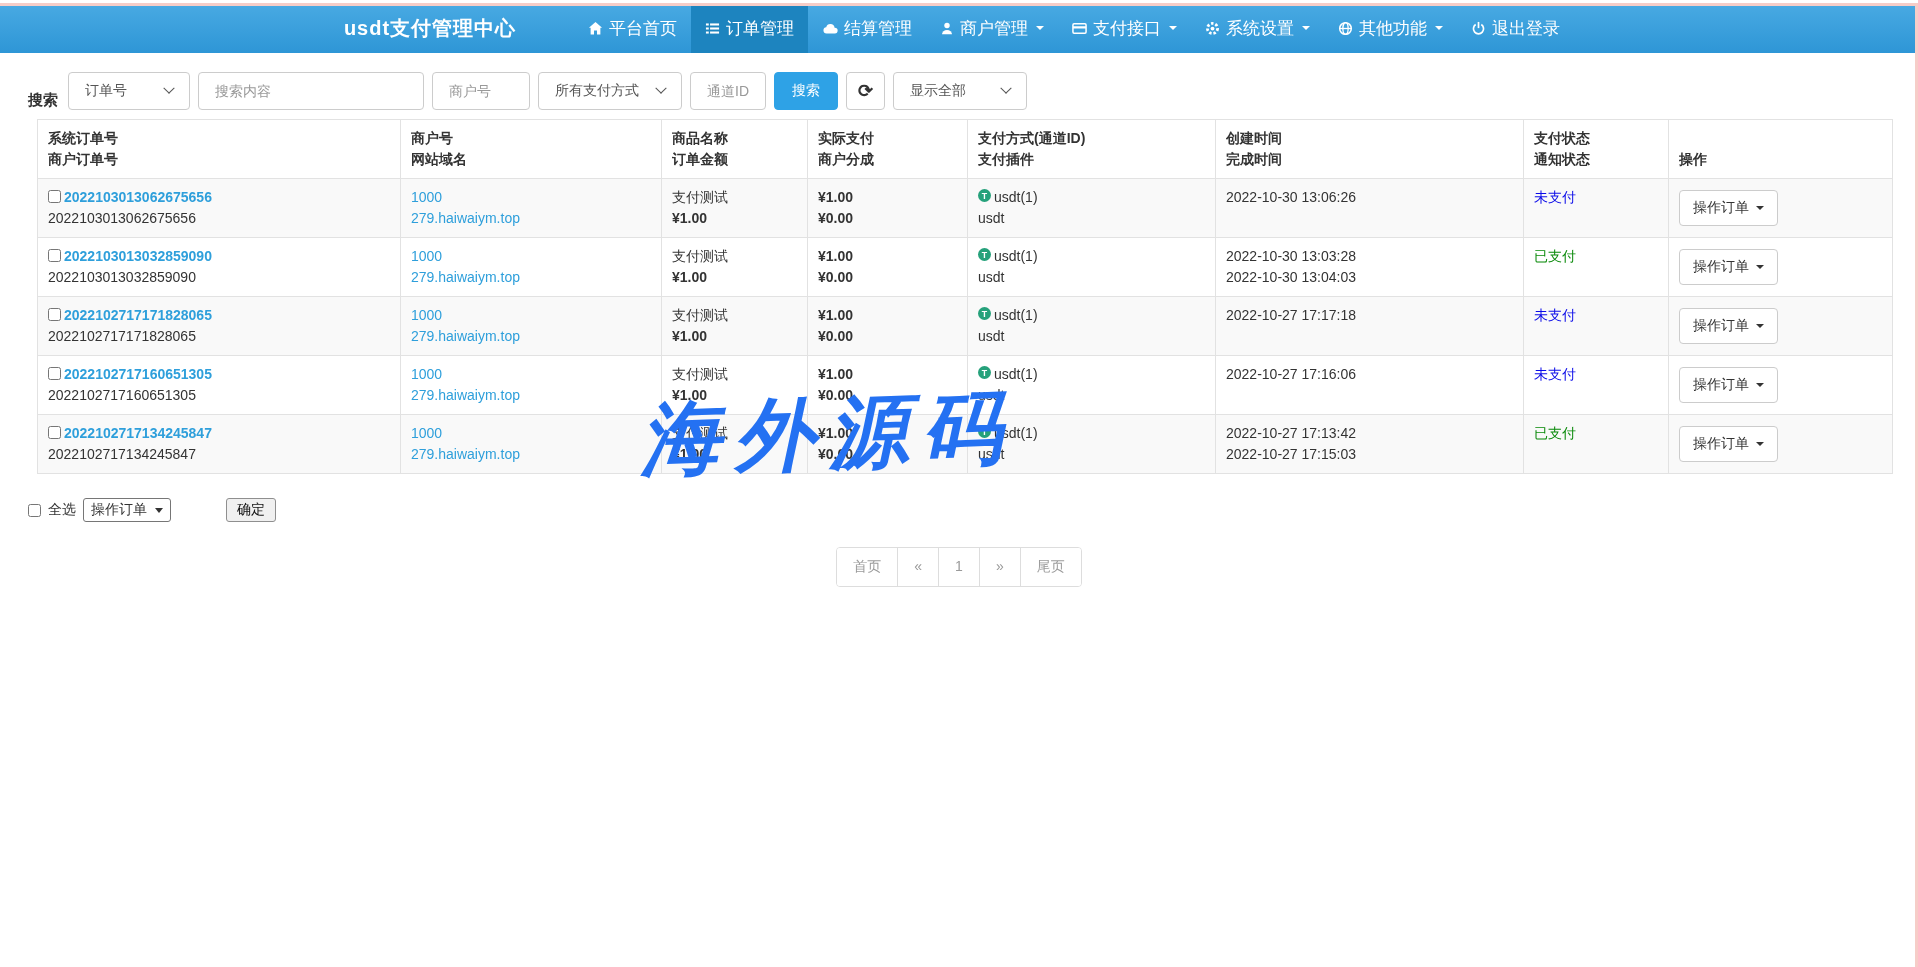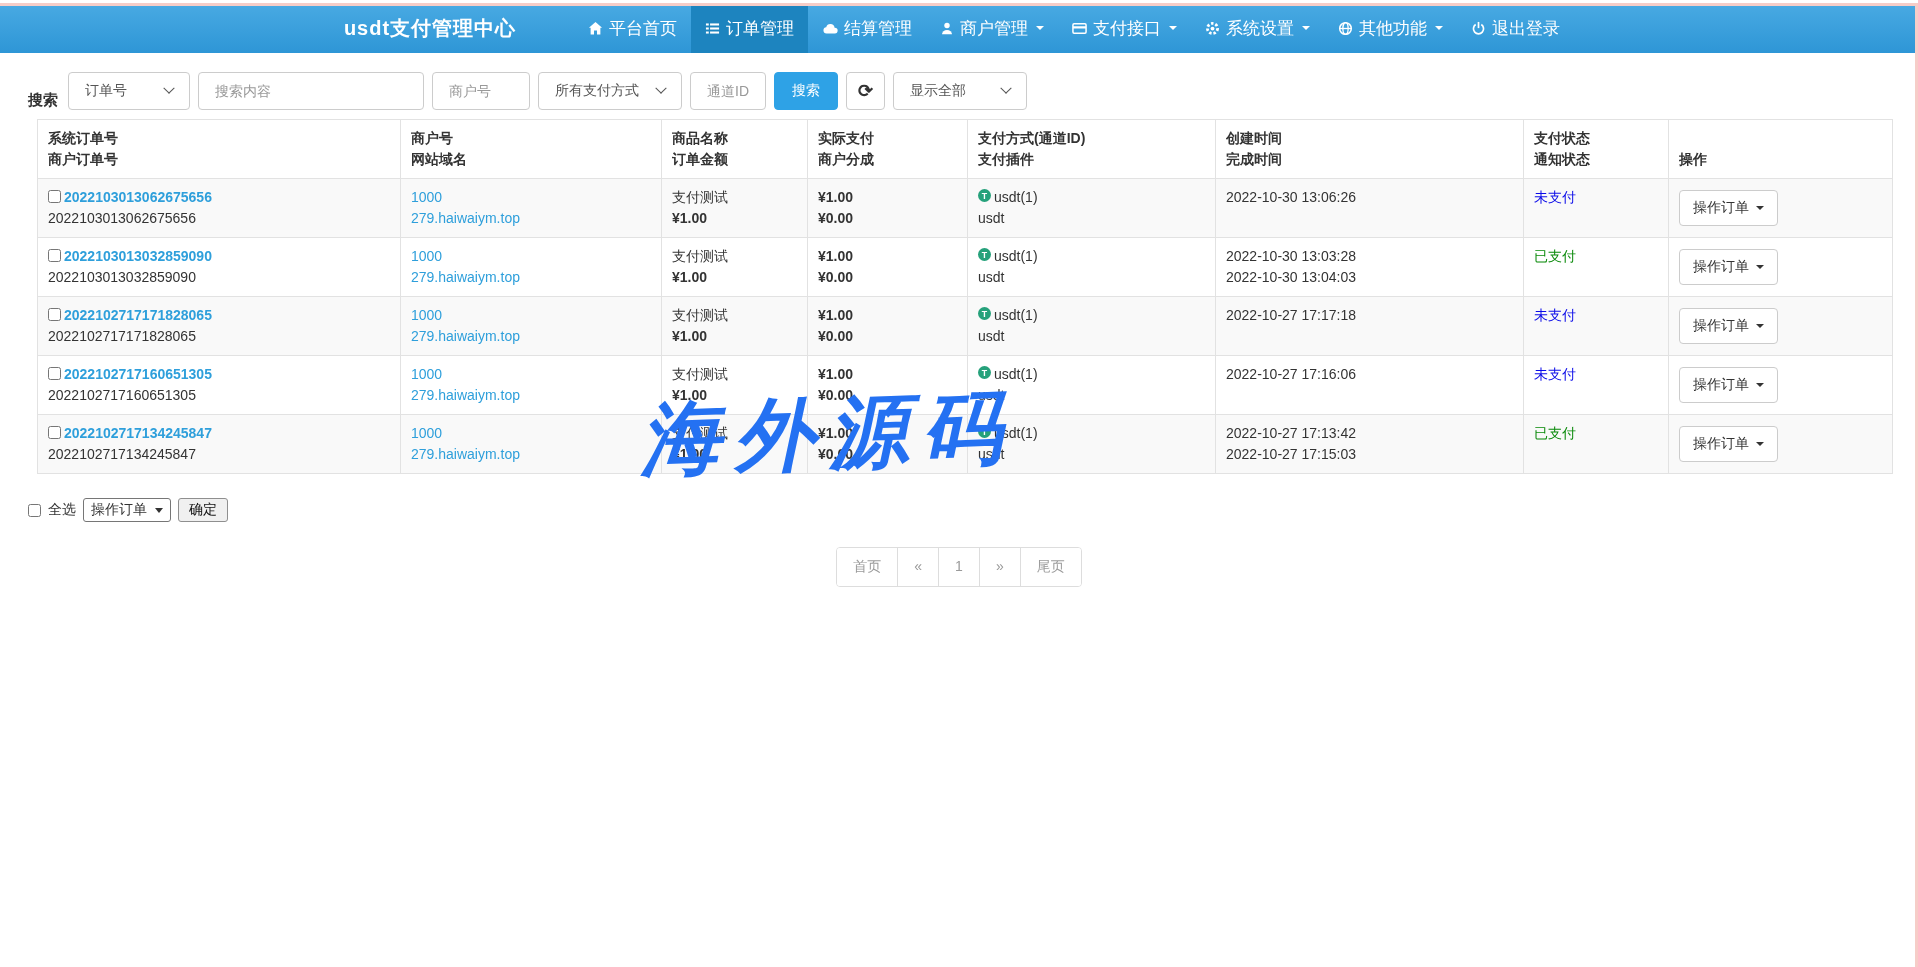--- a/index.html
+++ b/index.html
@@ -68,21 +68,21 @@
     border-top:4px solid #333; }
 
   
   .bulk-row { display:flex; align-items:center; gap:7px; padding:0 28px; margin-top:24px; font-size:14px; }
   .bulk-row .cb { cursor:pointer; }
   .bulk-sel { border:1px solid #767676; border-radius:3px; background:#fff; padding:2px 7px;
     display:inline-flex; align-items:center; gap:8px; font-size:14px; cursor:pointer; }
   .caret-k { width:0; height:0; border-left:4px solid transparent; border-right:4px solid transparent;
     border-top:5px solid #333; }
   .btn-confirm { border:1px solid #8f8f8f; border-radius:3px; background:#f0f0f0; padding:2px 10px;
-    font-size:14px; color:#111; cursor:pointer; }
+    font-size:14px; color:#111; cursor:pointer;margin-left:48px; }
 
   
   .pager-wrap { display:flex; justify-content:center; margin-top:25px; }
   .pager { display:flex; border:1px solid #ddd; border-radius:4px; overflow:hidden; }
   .page-item { padding:10px 16px; font-size:14px; color:#9a9a9a; background:#fff;
     border-right:1px solid #ddd; cursor:pointer; min-width:20px; text-align:center; }
   .page-item:last-child { border-right:none; }
 
   
   .watermark { position:absolute; left:640px; top:378px; z-index:5; pointer-events:none;

